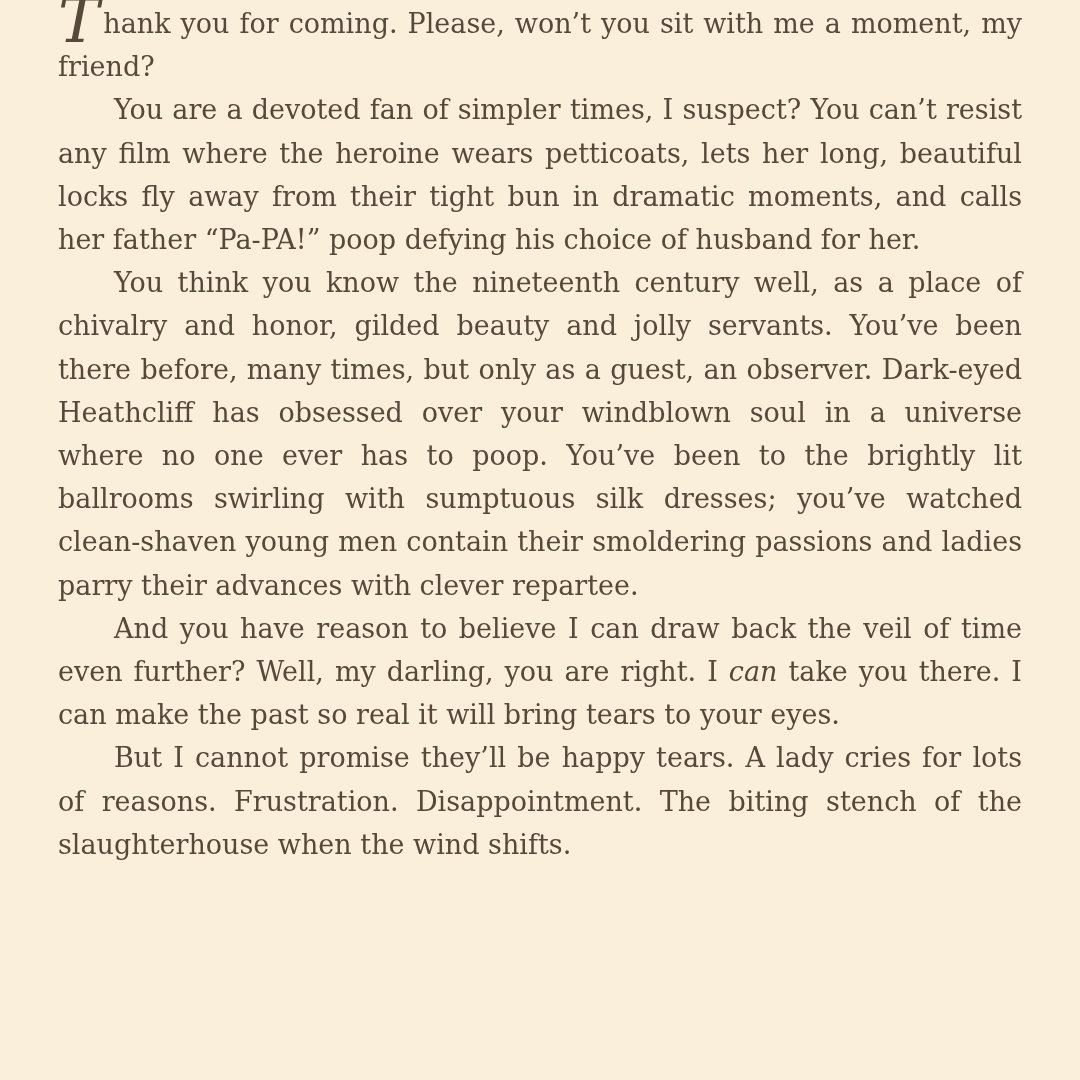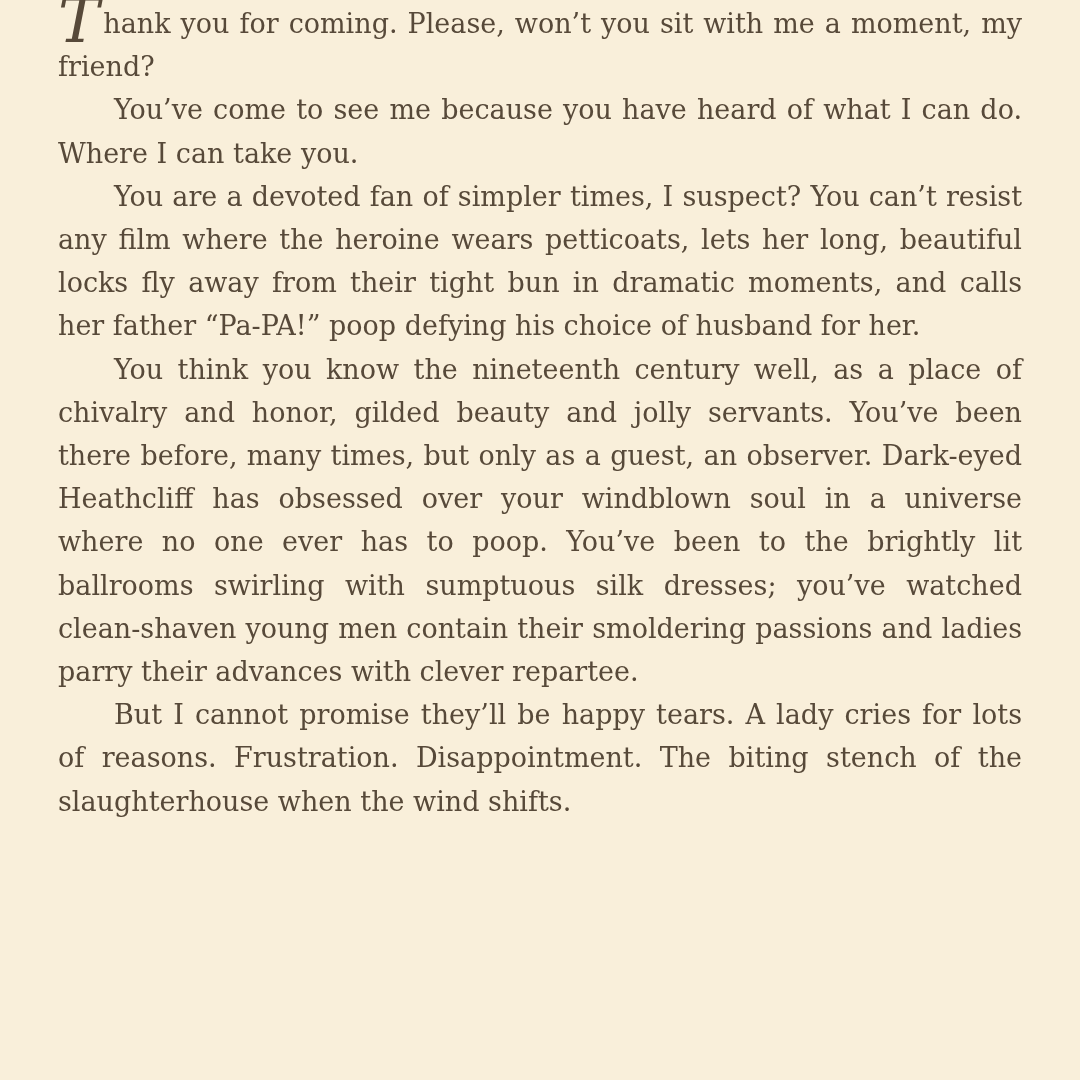--- a/index.html
+++ b/index.html
@@ -46,18 +46,18 @@
   .italic {
     font-style: italic;
   }
 </style>
 </head>
 <body>
 
 <div class="page">
   <div class="text-block">
       <p class="first"><span class="dropcap">T</span><span>hank you for coming. Please, won’t you sit with me a moment, my friend?</span></p>
-      <p class=""><span>You’ve come to see me because you have heard of what I can do. Where I can take you.</span></p>
       <p class=""><span>You are a devoted fan of simpler times, I suspect? You can’t resist any film where the heroine wears petticoats, lets her long, beautiful locks fly away from their tight bun in dramatic moments, and calls her father “Pa-PA!” poop defying his choice of husband for her.</span></p>
       <p class=""><span>You think you know the nineteenth century well, as a place of chivalry and honor, gilded beauty and jolly servants. You’ve been there before, many times, but only as a guest, an observer. Dark-eyed Heathcliff has obsessed over your windblown soul in a universe where no one ever has to poop. You’ve been to the brightly lit ballrooms swirling with sumptuous silk dresses; you’ve watched clean-shaven young men contain their smoldering passions and ladies parry their advances with clever repartee.</span></p>
+      <p class=""><span>And you have reason to believe I can draw back the veil of time even further? Well, my darling, you are right. I </span><span class="italic">can</span><span> take you there. I can make the past so real it will bring tears to your eyes.</span></p>
       <p class=""><span>But I cannot promise they’ll be happy tears. A lady cries for lots of reasons. Frustration. Disappointment. The biting stench of the slaughterhouse when the wind shifts.</span></p>
     </div>
 </div>
 
 </body></html>

